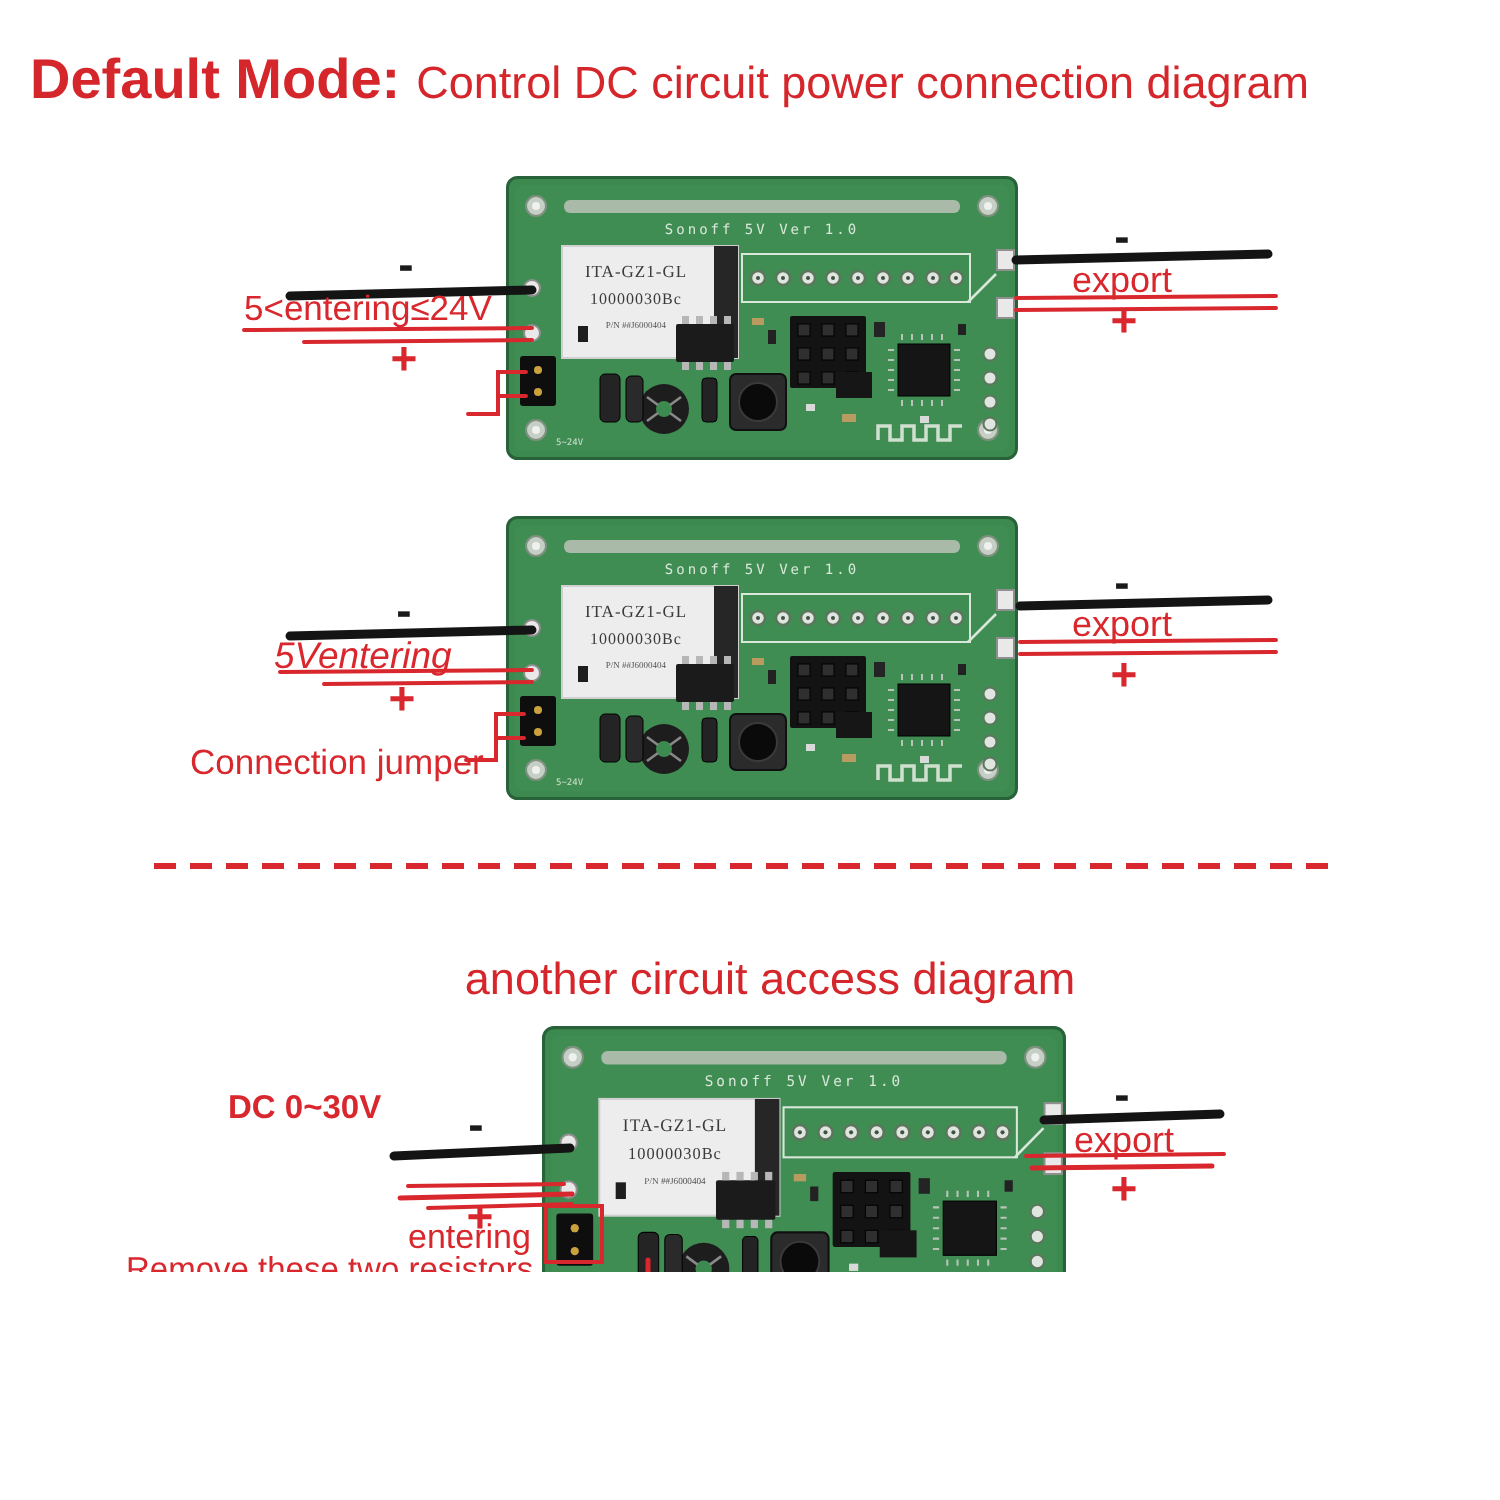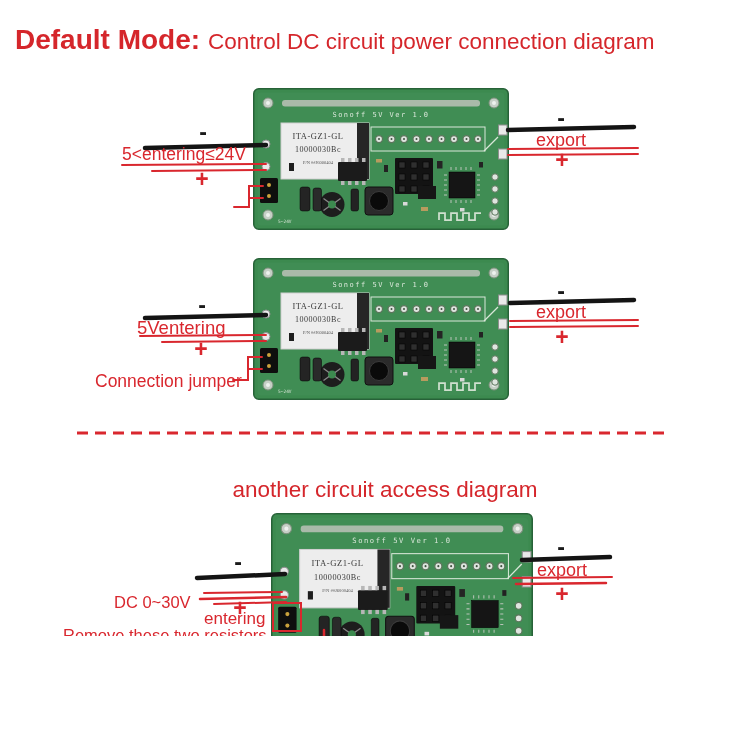--- a/index.html
+++ b/index.html
@@ -553,28 +553,28 @@
   </svg>
 
   <div class="lbl sign blk ctr" style="left:203px;top:121px;">-</div>
   <div class="lbl red" style="left:122px;top:146px;font-size:17.5px;">5&lt;entering≤24V</div>
   <div class="lbl sign red ctr" style="left:202px;top:168px;">+</div>
   <div class="lbl sign blk ctr" style="left:561px;top:107px;">-</div>
   <div class="lbl red ctr" style="left:561px;top:131px;font-size:18px;">export</div>
   <div class="lbl sign red ctr" style="left:562px;top:149px;">+</div>
 
   <div class="lbl sign blk ctr" style="left:202px;top:294px;">-</div>
-  <div class="lbl red" style="left:137px;top:319px;font-size:18.5px;">5Ventering</div>
+  <div class="lbl red" style="left:137px;top:319px;font-size:18.5px;font-style:italic;">5Ventering</div>
   <div class="lbl sign red ctr" style="left:201px;top:338px;">+</div>
   <div class="lbl red" style="left:95px;top:373px;font-size:17.5px;">Connection jumper</div>
   <div class="lbl sign blk ctr" style="left:561px;top:280px;">-</div>
   <div class="lbl red ctr" style="left:561px;top:303px;font-size:18px;">export</div>
   <div class="lbl sign red ctr" style="left:562px;top:326px;">+</div>
 
-  <div class="lbl red" style="left:114px;top:594px;font-size:16.5px;font-weight:400;">DC 0~30V</div>
+  <div class="lbl red" style="left:114px;top:546px;font-size:16.5px;font-weight:700;">DC 0~30V</div>
   <div class="lbl sign blk ctr" style="left:238px;top:551px;">-</div>
   <div class="lbl red" style="left:204px;top:610px;font-size:17px;">entering</div>
   <div class="lbl sign red ctr" style="left:240px;top:597px;">+</div>
   <div class="lbl red" style="left:63px;top:627px;font-size:16.5px;">Remove these two resistors.</div>
   <div class="lbl sign blk ctr" style="left:300px;top:663px;">-</div>
   <div class="lbl sign red ctr" style="left:334px;top:661px;">+</div>
   <div class="lbl blk" style="left:140px;top:688px;font-size:18.5px;">Independent power supply</div>
   <div class="lbl red" style="left:329px;top:691px;font-size:16.5px;font-weight:600;">5~24V</div>
   <div class="lbl sign blk ctr" style="left:561px;top:536px;">-</div>
   <div class="lbl red ctr" style="left:562px;top:561px;font-size:18px;">export</div>

